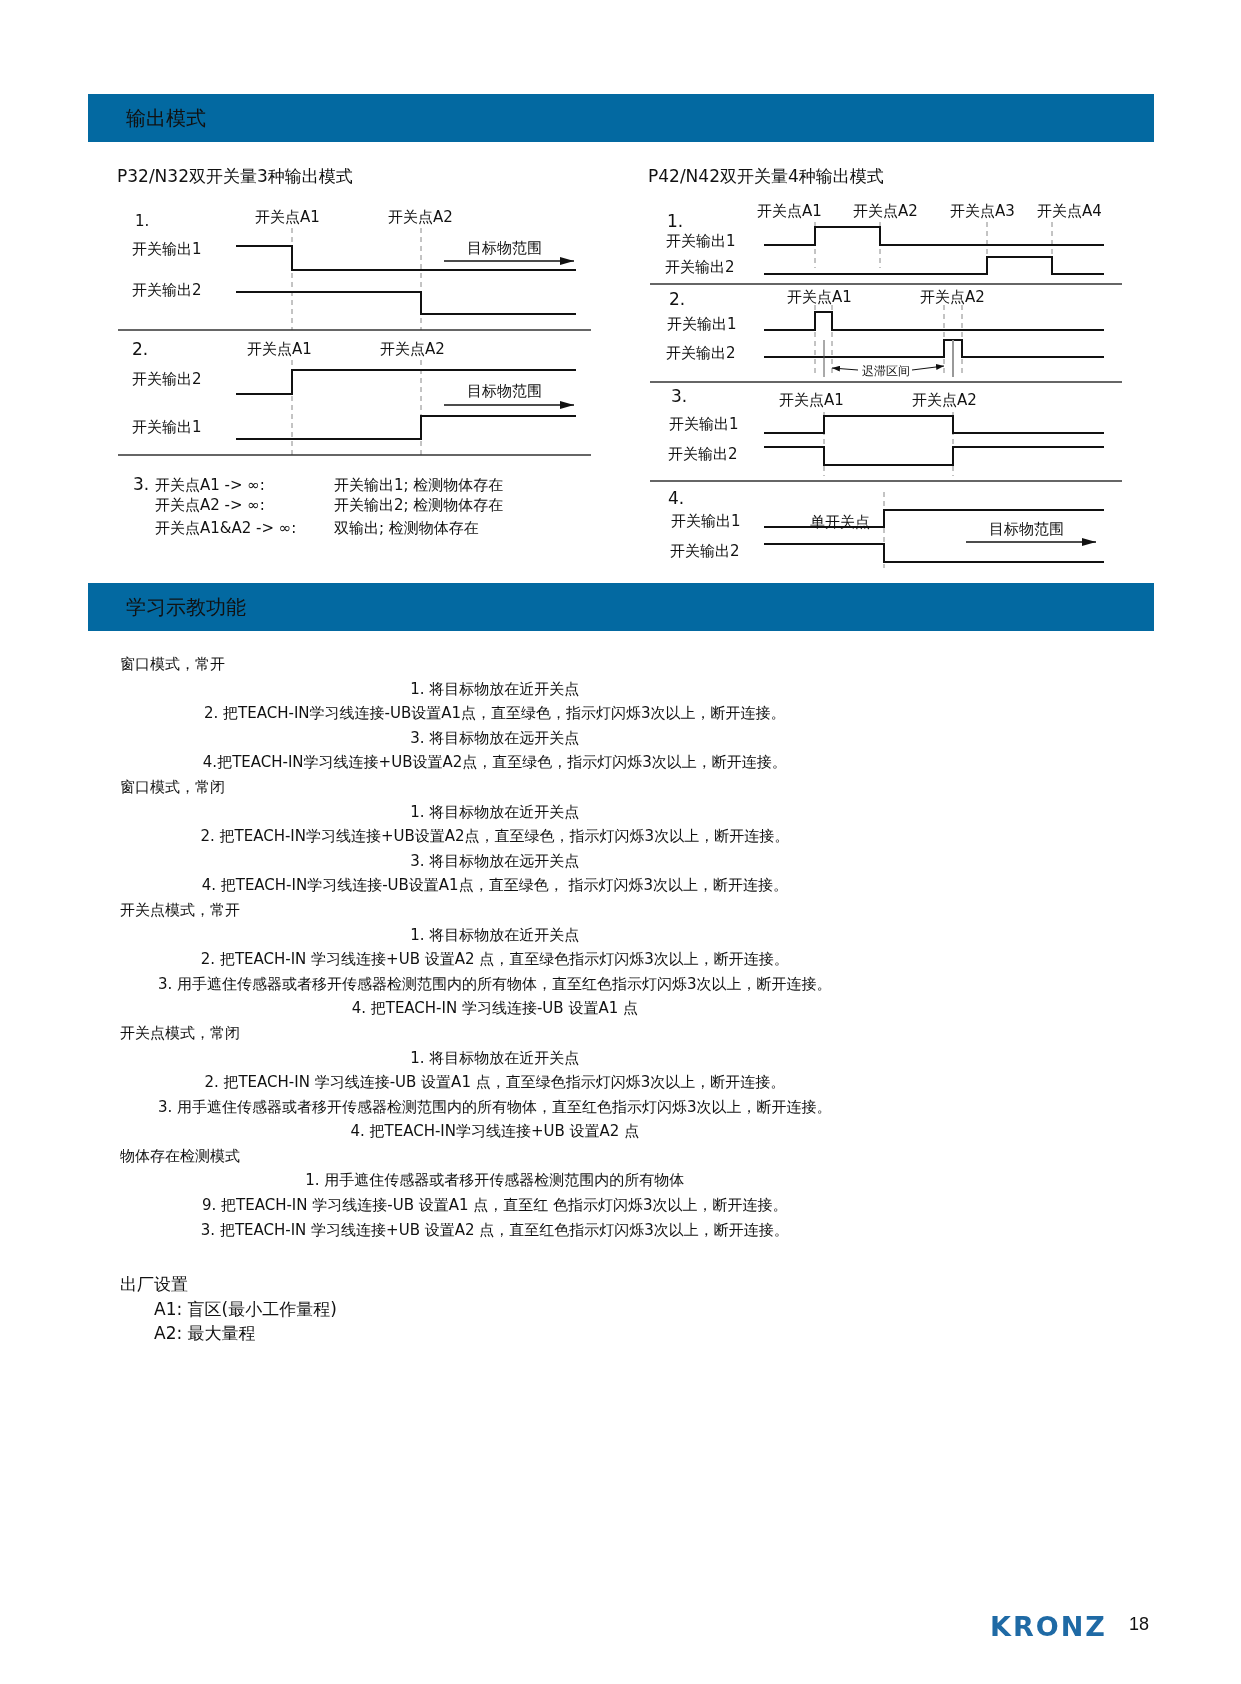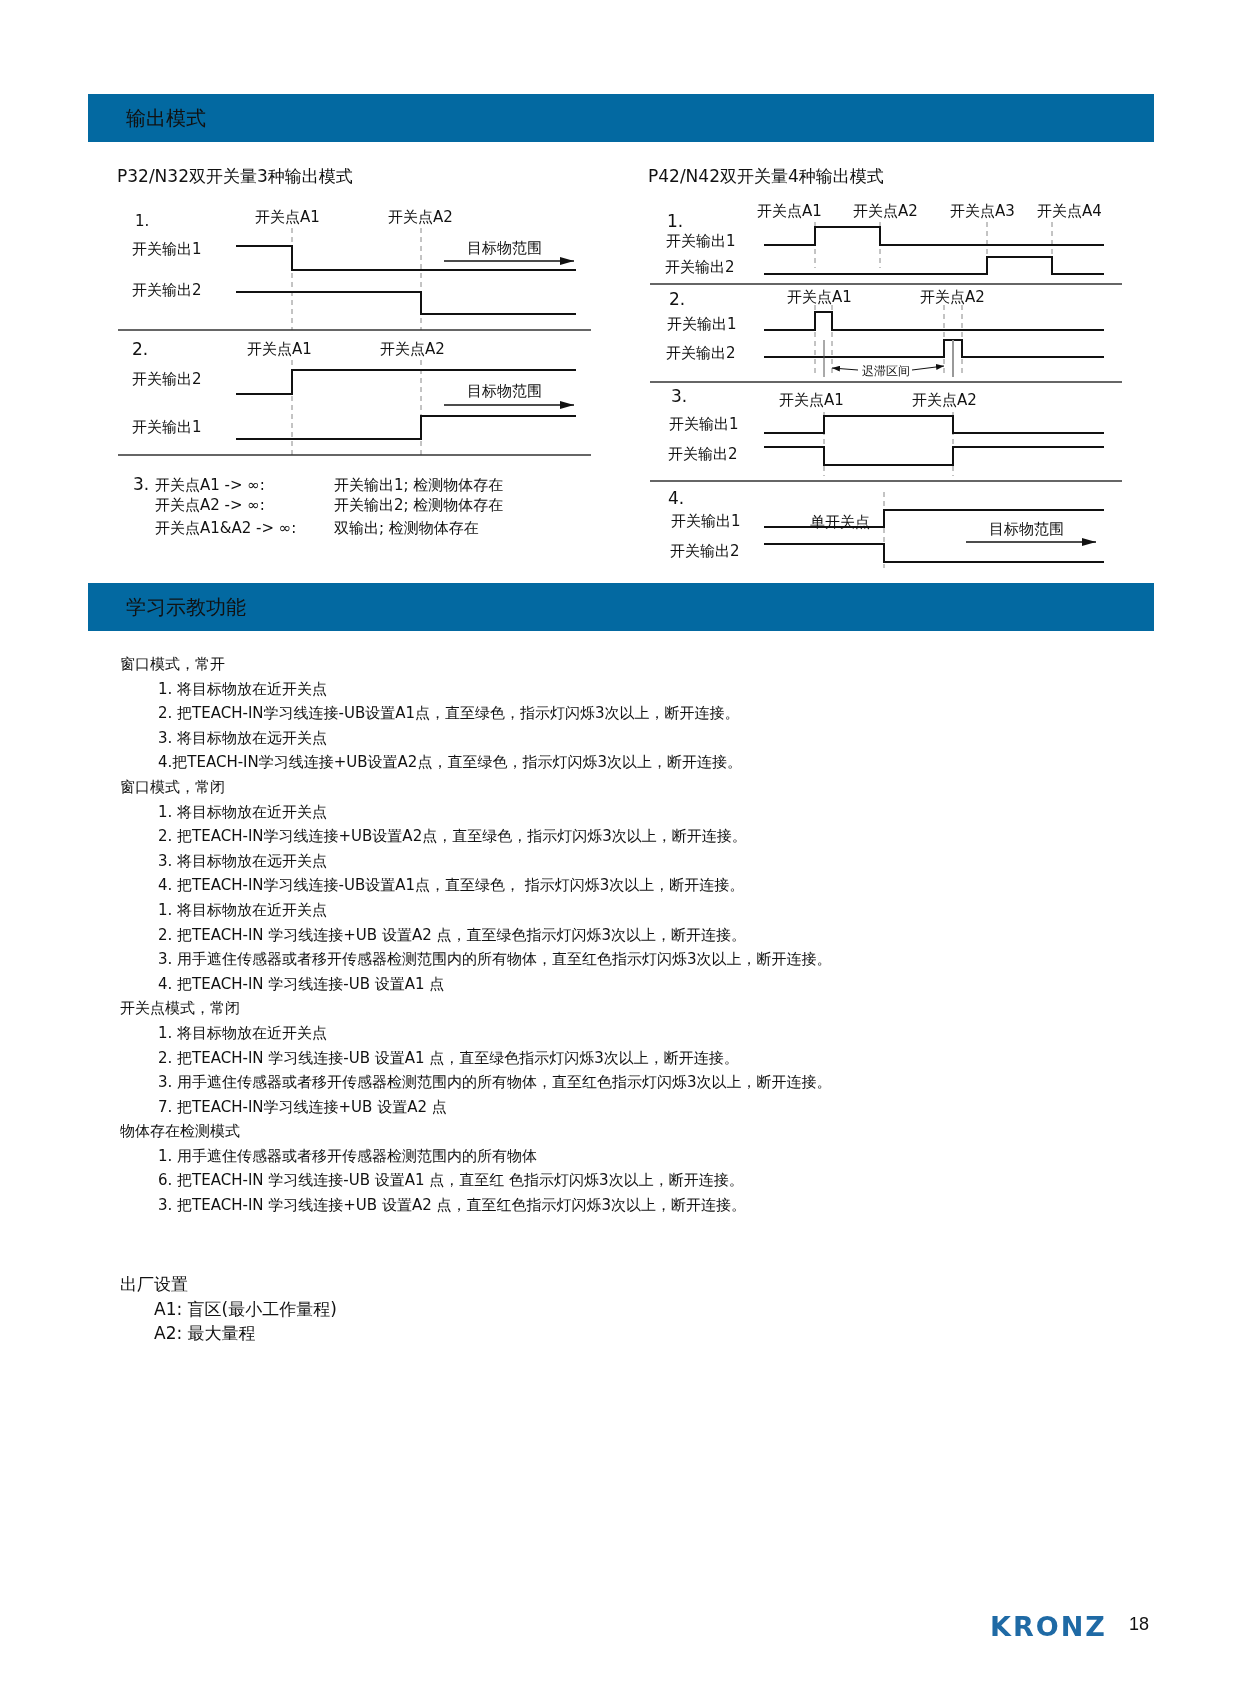--- a/index.html
+++ b/index.html
@@ -6,21 +6,21 @@
   body { width:1241px; height:1684px; position:relative; overflow:hidden;
          font-family:"DejaVu Sans", "Liberation Sans", sans-serif; color:#111; }
   .section-bar { position:absolute; left:88px; width:1066px; height:48px; background:#0369a1; }
   .section-bar span { position:absolute; left:38px; top:11px; font-size:20px; }
   .subtitle { position:absolute; font-size:17px; }
   .diag { position:absolute; }
   .lbl { position:absolute; font-size:15px; white-space:nowrap; }
   svg text { font-family:"DejaVu Sans", "Liberation Sans", sans-serif; }
   .teach { position:absolute; left:120px; top:652px; font-size:15px; line-height:24.6px; }
   .teach .g { }
-  .teach .s { padding-left:38px; }
+  .teach .s { padding-left:38px;text-align:center; }
   .factory { position:absolute; left:120px; top:1272px; font-size:17px; line-height:24.6px; }
   .factory .s { padding-left:34px; }
   .logo { position:absolute; left:990px; top:1613px; }
   .pageno { position:absolute; left:1129px; top:1614px; font-size:18px; font-family:"Liberation Sans", sans-serif; }
 </style>
 </head>
 <body>
 
 <div class="section-bar" style="top:94px;">
   <span>输出模式</span>
@@ -163,36 +163,37 @@
     <div class="s">4.把TEACH-IN学习线连接+UB设置A2点，直至绿色，指示灯闪烁3次以上，断开连接。</div>
   </div>
   <div>
     <div class="g">窗口模式，常闭</div>
     <div class="s">1. 将目标物放在近开关点</div>
     <div class="s">2. 把TEACH-IN学习线连接+UB设置A2点，直至绿色，指示灯闪烁3次以上，断开连接。</div>
     <div class="s">3. 将目标物放在远开关点</div>
     <div class="s">4. 把TEACH-IN学习线连接-UB设置A1点，直至绿色， 指示灯闪烁3次以上，断开连接。</div>
   </div>
   <div>
+    <div class="g">开关点模式，常开</div>
     <div class="s">1. 将目标物放在近开关点</div>
     <div class="s">2. 把TEACH-IN 学习线连接+UB 设置A2 点，直至绿色指示灯闪烁3次以上，断开连接。</div>
     <div class="s">3. 用手遮住传感器或者移开传感器检测范围内的所有物体，直至红色指示灯闪烁3次以上，断开连接。</div>
     <div class="s">4. 把TEACH-IN 学习线连接-UB 设置A1 点</div>
   </div>
   <div>
     <div class="g">开关点模式，常闭</div>
     <div class="s">1. 将目标物放在近开关点</div>
     <div class="s">2. 把TEACH-IN 学习线连接-UB 设置A1 点，直至绿色指示灯闪烁3次以上，断开连接。</div>
     <div class="s">3. 用手遮住传感器或者移开传感器检测范围内的所有物体，直至红色指示灯闪烁3次以上，断开连接。</div>
-    <div class="s">7. 把TEACH-IN学习线连接+UB 设置A2 点</div>
+    <div class="s">4. 把TEACH-IN学习线连接+UB 设置A2 点</div>
   </div>
   <div>
     <div class="g">物体存在检测模式</div>
     <div class="s">1. 用手遮住传感器或者移开传感器检测范围内的所有物体</div>
-    <div class="s">6. 把TEACH-IN 学习线连接-UB 设置A1 点，直至红 色指示灯闪烁3次以上，断开连接。</div>
+    <div class="s">9. 把TEACH-IN 学习线连接-UB 设置A1 点，直至红 色指示灯闪烁3次以上，断开连接。</div>
     <div class="s">3. 把TEACH-IN 学习线连接+UB 设置A2 点，直至红色指示灯闪烁3次以上，断开连接。</div>
   </div>
 </div>
 
 <div class="factory">
   <div>出厂设置</div>
   <div class="s">A1: 盲区(最小工作量程)</div>
   <div class="s">A2: 最大量程</div>
 </div>
 

